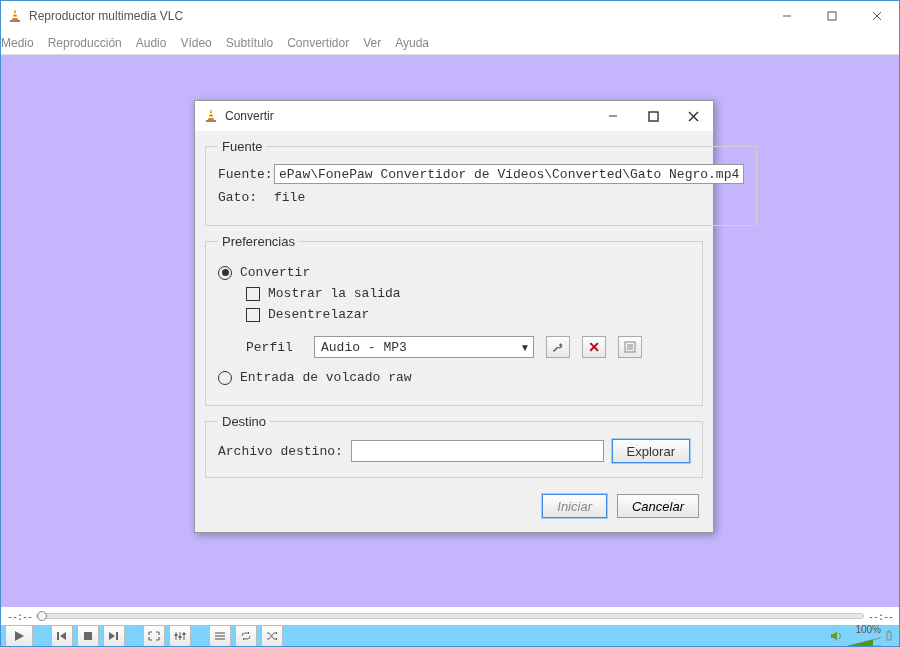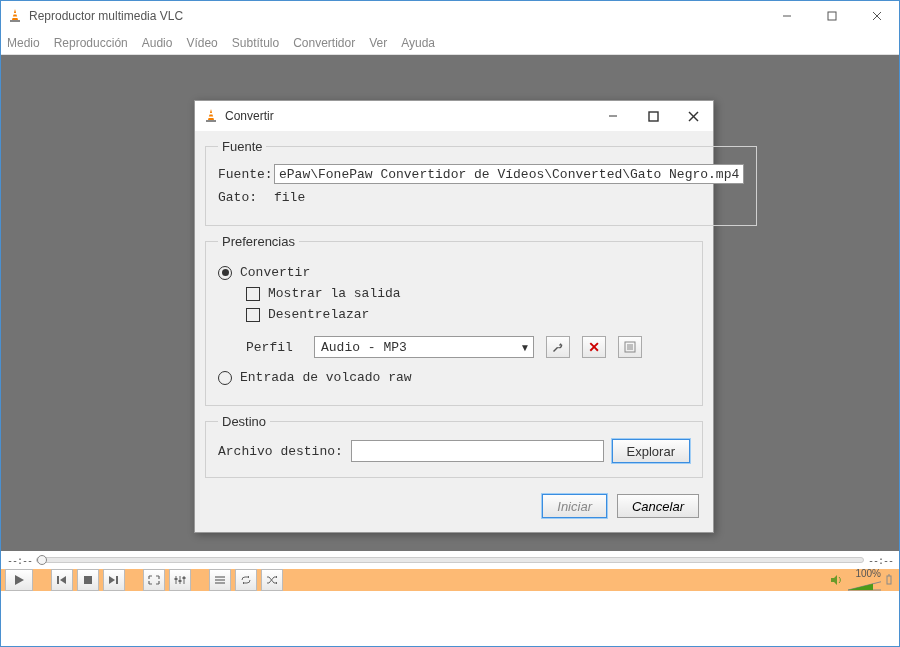--- a/index.html
+++ b/index.html
@@ -2,23 +2,23 @@
 <html><head>
 <meta charset="utf-8">
 <style>
   * { box-sizing: border-box; margin: 0; padding: 0; font-family: "Segoe UI", Tahoma, sans-serif; }
   body { width: 900px; height: 647px; overflow: hidden; background: #fff; border: 1px solid #4a90d0; }
   .titlebar { height: 30px; display: flex; align-items: center; padding-left: 6px; background: #fff; justify-content: space-between; }
   .vlc-cone { width: 16px; height: 16px; margin-right: 6px; }
   .title-text { font-size: 12px; color: #555; flex: 1; }
   .winbtns { display: flex; }
   .winbtn { width: 45px; height: 30px; display: flex; align-items: center; justify-content: center; color: #555; font-size: 12px; }
-  .menubar { height: 24px; border-bottom: 1px solid #e0e0e0; display: flex; align-items: center; padding-left: 6px; gap: 14px; }
+  .menubar { height: 24px; border-bottom: 1px solid #e0e0e0; display: flex; align-items: center; padding-left: 0; gap: 14px; }
   .menuitem { font-size: 12px; color: #888; }
-  .video-area { background: #737373; position: relative; height: 496px; }
+  .video-area { background: #c4b5fd; position: relative; height: 552px; }
   
   
   .dialog { position: absolute; top: 45px; left: 193px; width: 520px; background: #fff; border: 1px solid #999; box-shadow: 2px 2px 8px rgba(0,0,0,0.3); }
   .dlg-titlebar { height: 30px; display: flex; align-items: center; padding-left: 8px; background: #fff; }
   .dlg-title { font-size: 12px; color: #333; flex: 1; }
   .dlg-winbtns { display: flex; }
   .dlg-winbtn { width: 40px; height: 30px; display: flex; align-items: center; justify-content: center; color: #333; font-size: 12px; }
   .dlg-body { padding: 8px 10px 4px 10px; background: #f0f0f0; }
   fieldset { border: 1px solid #d0d0d0; padding: 10px 12px 14px 12px; margin-bottom: 8px; font-family: "Courier New", monospace; font-size: 13px; color: #333; }
   legend { padding: 0 4px; font-size: 13px; }
@@ -44,21 +44,21 @@
   .dest-input { flex: 1; border: 1px solid #999; background:#fff; height: 22px; padding: 0 4px; }
   .btn { height: 24px; border: 1px solid #999; background: linear-gradient(#fdfdfd,#e6e6e6); padding: 4px 14px; font-family:"Courier New",monospace; font-size:13px; display:flex; align-items:center; }
   .btn-highlight { border: 1px solid #3a8de0; outline: 1px solid #9fcdf5; }
   .btn-row { display: flex; justify-content: flex-end; gap: 10px; padding: 8px 4px 10px 4px; font-style: italic; }
   
   
   .seekbar { height: 18px; display: flex; align-items: center; padding: 0 6px; gap: 4px; background:#fff;}
   .seek-time { font-size: 10px; color:#555; font-family: monospace; letter-spacing: -1px;}
   .seek-track { flex: 1; height: 6px; background: #e8e8e8; border: 1px solid #ccc; border-radius: 3px; position:relative;}
   .seek-thumb { width: 10px; height: 10px; background: #f5f5f5; border:1px solid #888; border-radius:50%; position:absolute; top:-3px; left:0;}
-  .controls { height: 22px; display:flex; align-items:center; padding: 0 4px; gap:4px; background:#fdba74;}
+  .controls { height: 22px; display:flex; align-items:center; padding: 0 4px; gap:4px; background:#7dd3fc;}
   .cbtn { width: 22px; height: 22px; border: 1px solid #bbb; background: linear-gradient(#fff,#e8e8e8); display:flex; align-items:center; justify-content:center; color:#555; font-size:11px;}
   .cbtn.big { width: 28px; }
   .cgap { width: 10px; }
   .spacer { flex: 1; }
   .vol-area { display:flex; align-items:center; gap:4px;}
   .vol-pct { font-size:10px; color:#555;}
   .vol-tri { width:34px; height:14px; position:relative;}
   .x-red { color:#c00; font-weight:bold; font-size:14px;}
 </style>
 </head>

